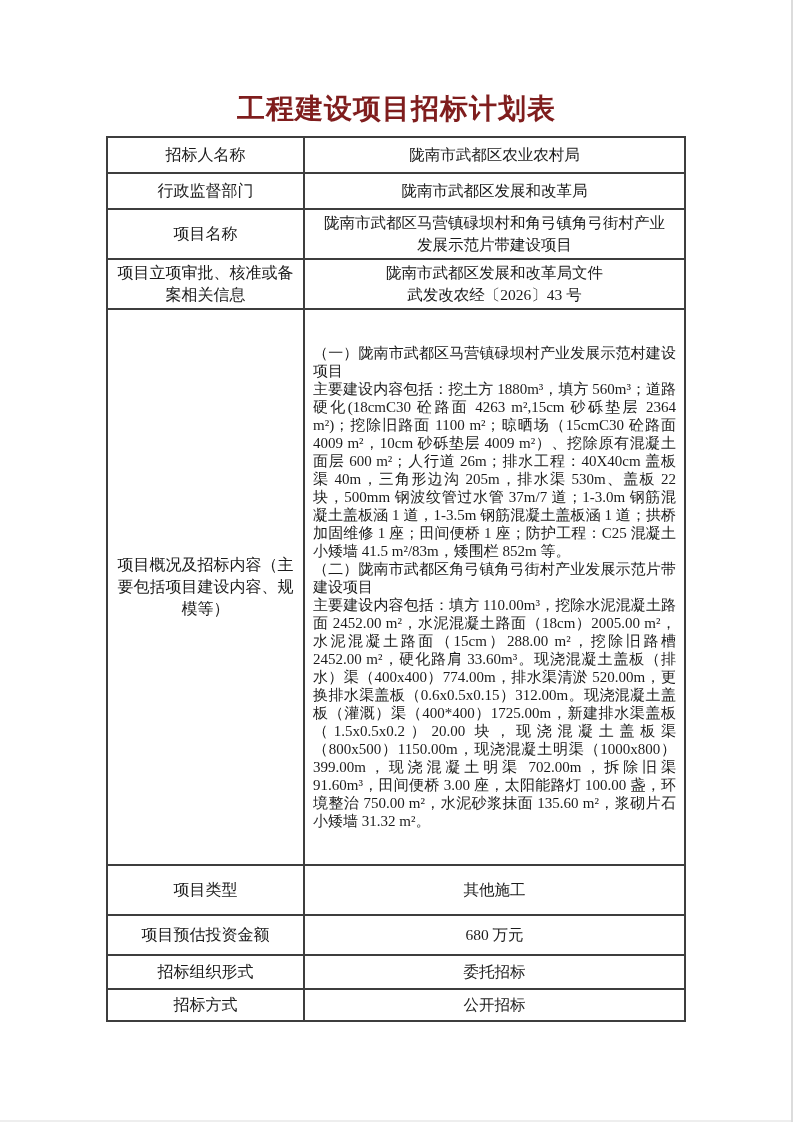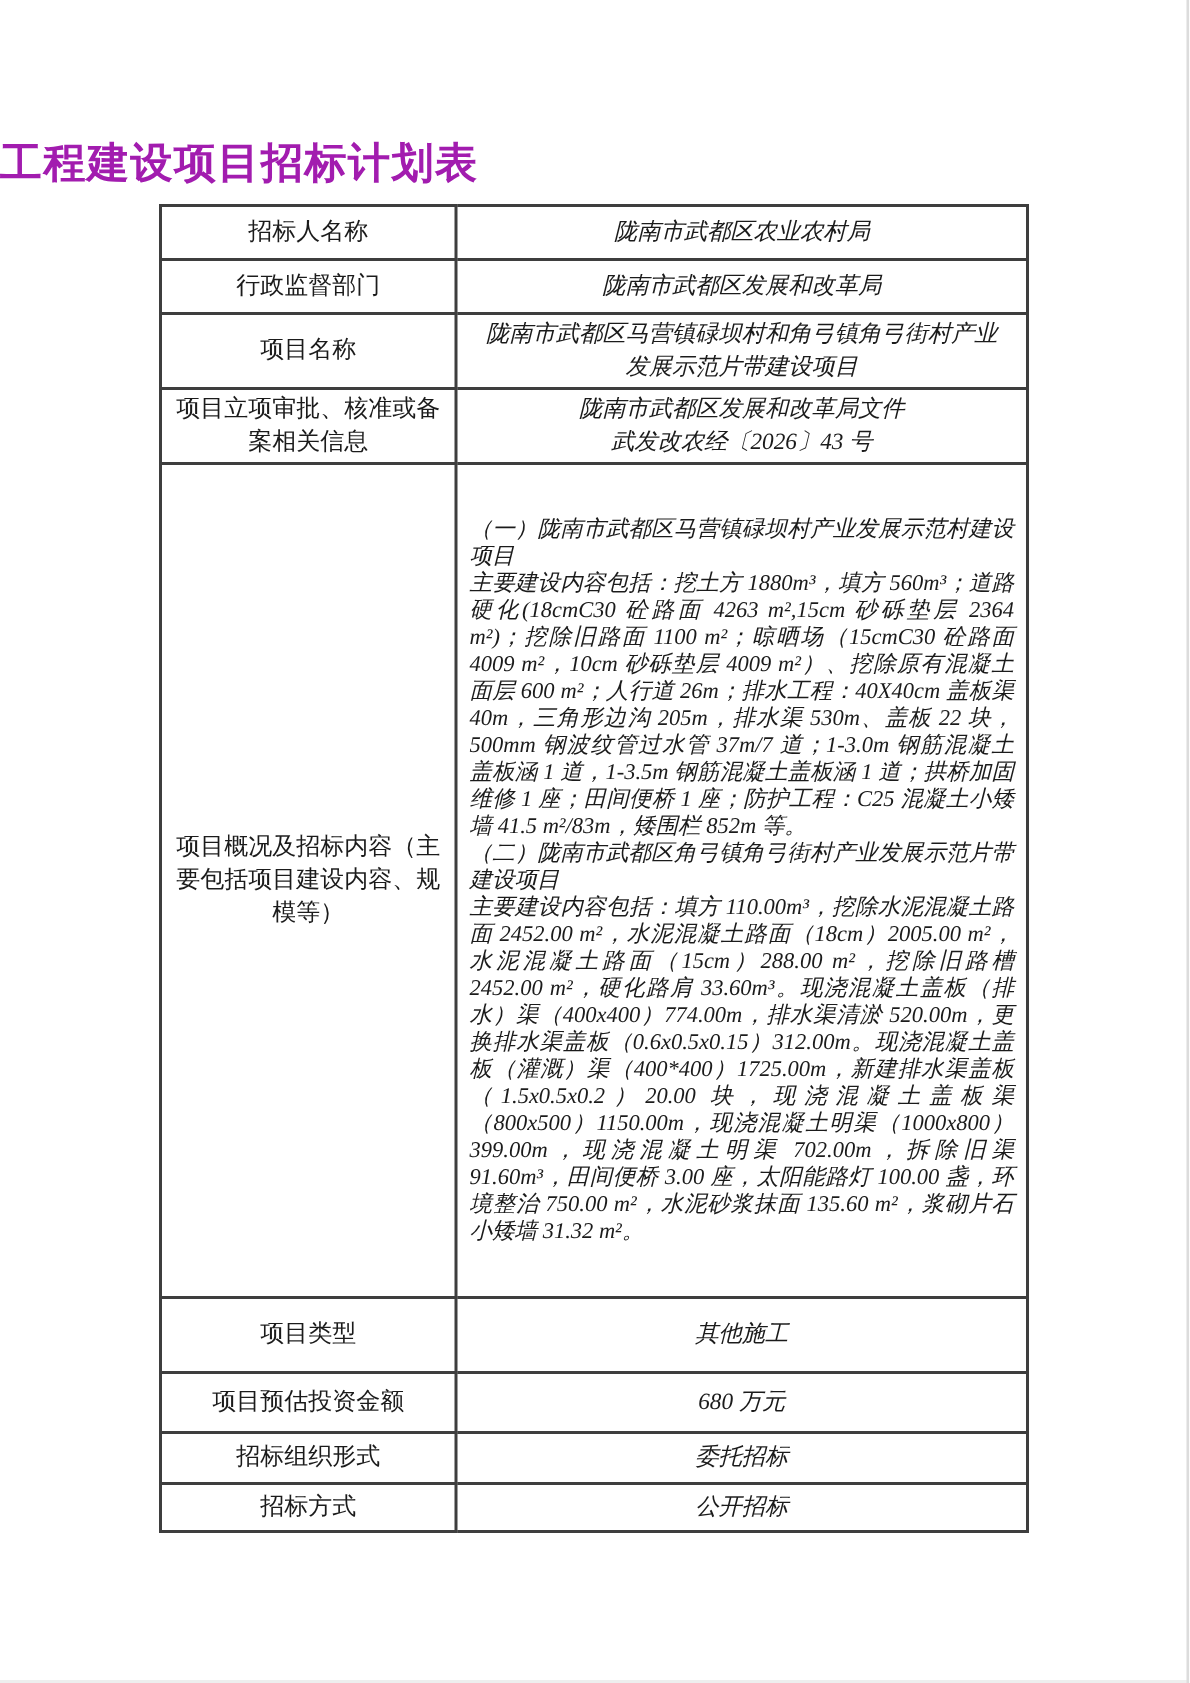--- a/index.html
+++ b/index.html
@@ -25,24 +25,25 @@
     position: absolute;
     left: 0; bottom: 0;
     width: 100%; height: 2px;
     background: #eeeeee;
   }
   .doc-title {
     position: absolute;
     top: 90px;
     left: 0;
     width: 100%;
+    text-align: center;
     font-size: 28px;
     font-weight: 700;
     letter-spacing: 1px;
-    color: #a21caf;
+    color: #7f1d1d;
   }
   .doc-table {
     position: absolute;
     left: 106px;
     top: 136px;
     width: 578px;
     border-collapse: collapse;
     table-layout: fixed;
   }
   .col-label { width: 197px; }
@@ -55,21 +56,20 @@
   }
   .label-cell {
     text-align: center;
     font-size: 16px;
     line-height: 22px;
   }
   .value-cell {
     text-align: center;
     font-size: 15.5px;
     line-height: 22px;
-    font-style: italic;
   }
   .overview-cell {
     white-space: normal;
     text-align: left;
     padding: 4px 8px;
   }
   .overview-paragraph {
     font-size: 15px;
     line-height: 18px;
     text-align: justify;

